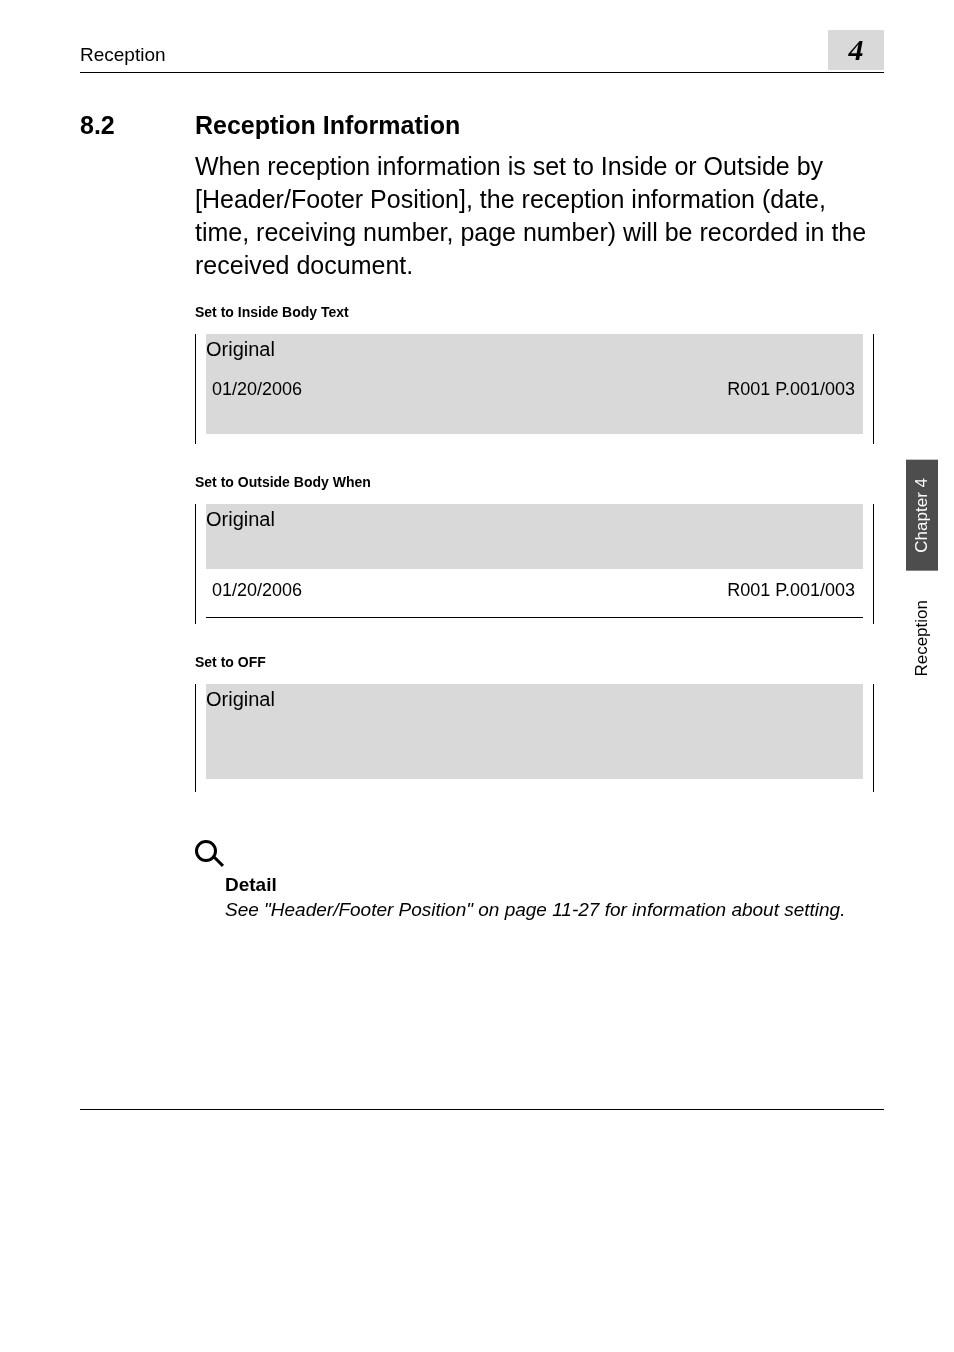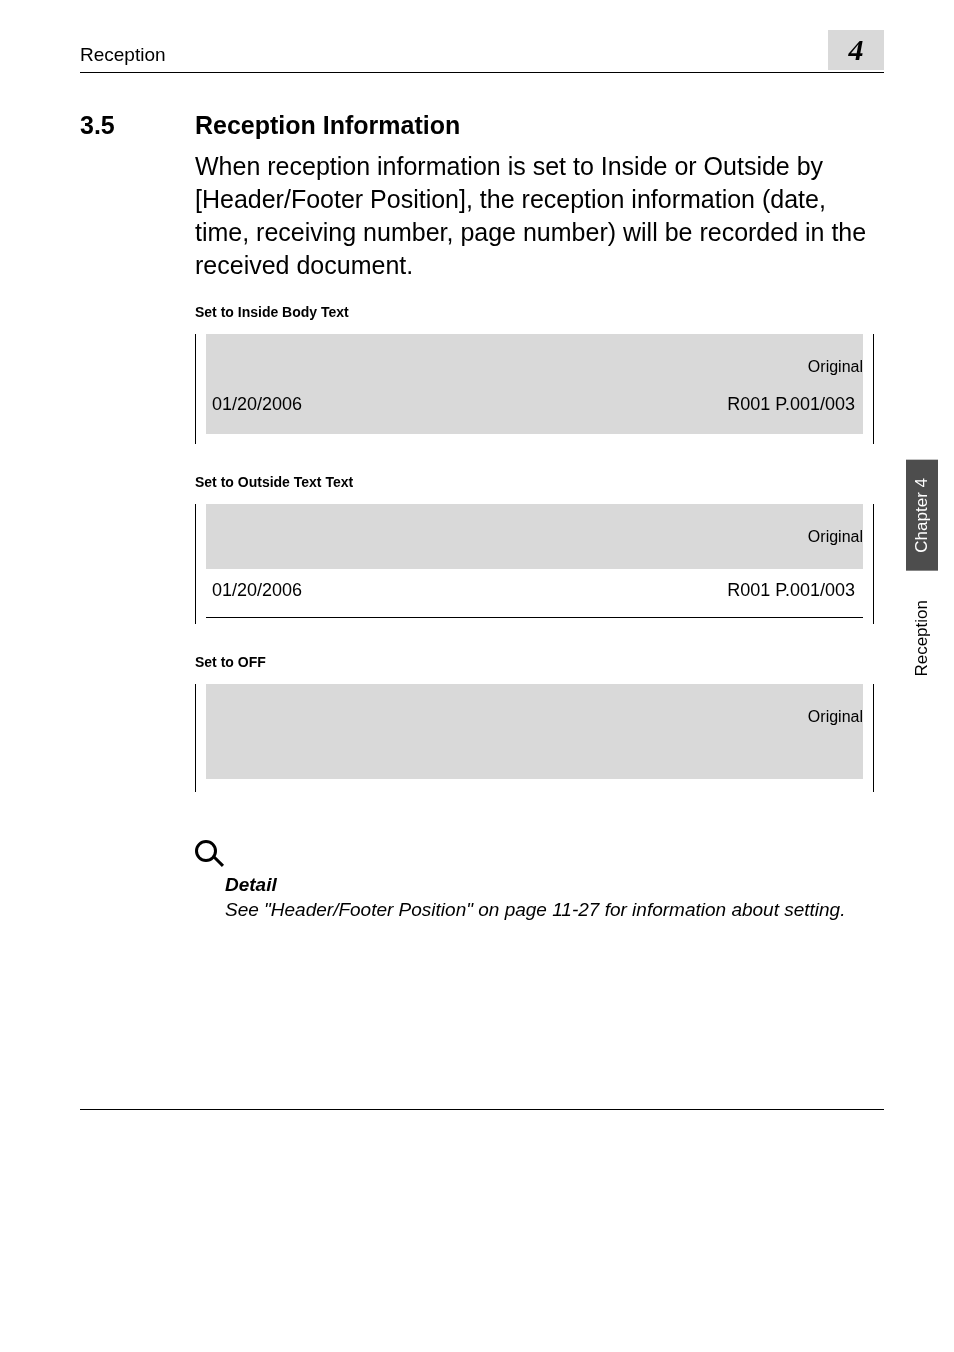--- a/index.html
+++ b/index.html
@@ -92,23 +92,23 @@
   .diagram-inset {
     position: absolute;
     left: 10px;
     right: 10px;
     top: 0;
     background: #d9d9d9;
     display: flex;
     flex-direction: column;
   }
   .diagram-title {
-    text-align: right;
-    font-size: 16px;
-    padding-top: 24px;
+    text-align: left;
+    font-size: 20px;
+    padding-top: 4px;
   }
   .diagram-info {
     display: flex;
     justify-content: space-between;
     font-size: 18px;
     padding: 6px 8px 8px 6px;
   }
 
   
   .diagram-inside .diagram-inset {
@@ -177,21 +177,20 @@
     width: 3px;
     height: 14px;
     background: #000;
     transform: rotate(-45deg);
     transform-origin: top left;
   }
   .detail-heading {
     font-size: 19px;
     font-weight: bold;
     margin-left: 30px;
-    font-style: italic;
   }
   .detail-text {
     font-size: 19px;
     font-style: italic;
     margin-left: 30px;
     line-height: 1.3;
     margin-top: 2px;
   }
 
   
@@ -237,39 +236,39 @@
 
 <div class="page">
 
   <div class="header-row">
     <div class="header-left">Reception</div>
     <div class="chapter-badge">4</div>
   </div>
   <hr class="header-rule">
 
   <div class="section-row">
-    <div class="section-number">3.5</div>
+    <div class="section-number">8.2</div>
     <div class="section-title">Reception Information</div>
   </div>
 
   <div class="body-col">
     <p class="intro-para">When reception information is set to Inside or Outside by [Header/Footer Position], the reception information (date, time, receiving number, page number) will be recorded in the received document.</p>
 
     <div class="sub-heading">Set to Inside Body Text</div>
     <div class="diagram-outer diagram-inside">
       <div class="diagram-inset">
         <div class="diagram-title">Original</div>
         <div class="diagram-info">
           <span>01/20/2006</span>
           <span>R001 P.001/003</span>
         </div>
       </div>
     </div>
 
-    <div class="sub-heading">Set to Outside Text Text</div>
+    <div class="sub-heading">Set to Outside Body When</div>
     <div class="diagram-outer diagram-outside">
       <div class="diagram-inset">
         <div class="diagram-title">Original</div>
       </div>
       <div class="outside-info">
         <span>01/20/2006</span>
         <span>R001 P.001/003</span>
       </div>
       <div class="outside-rule"></div>
     </div>

